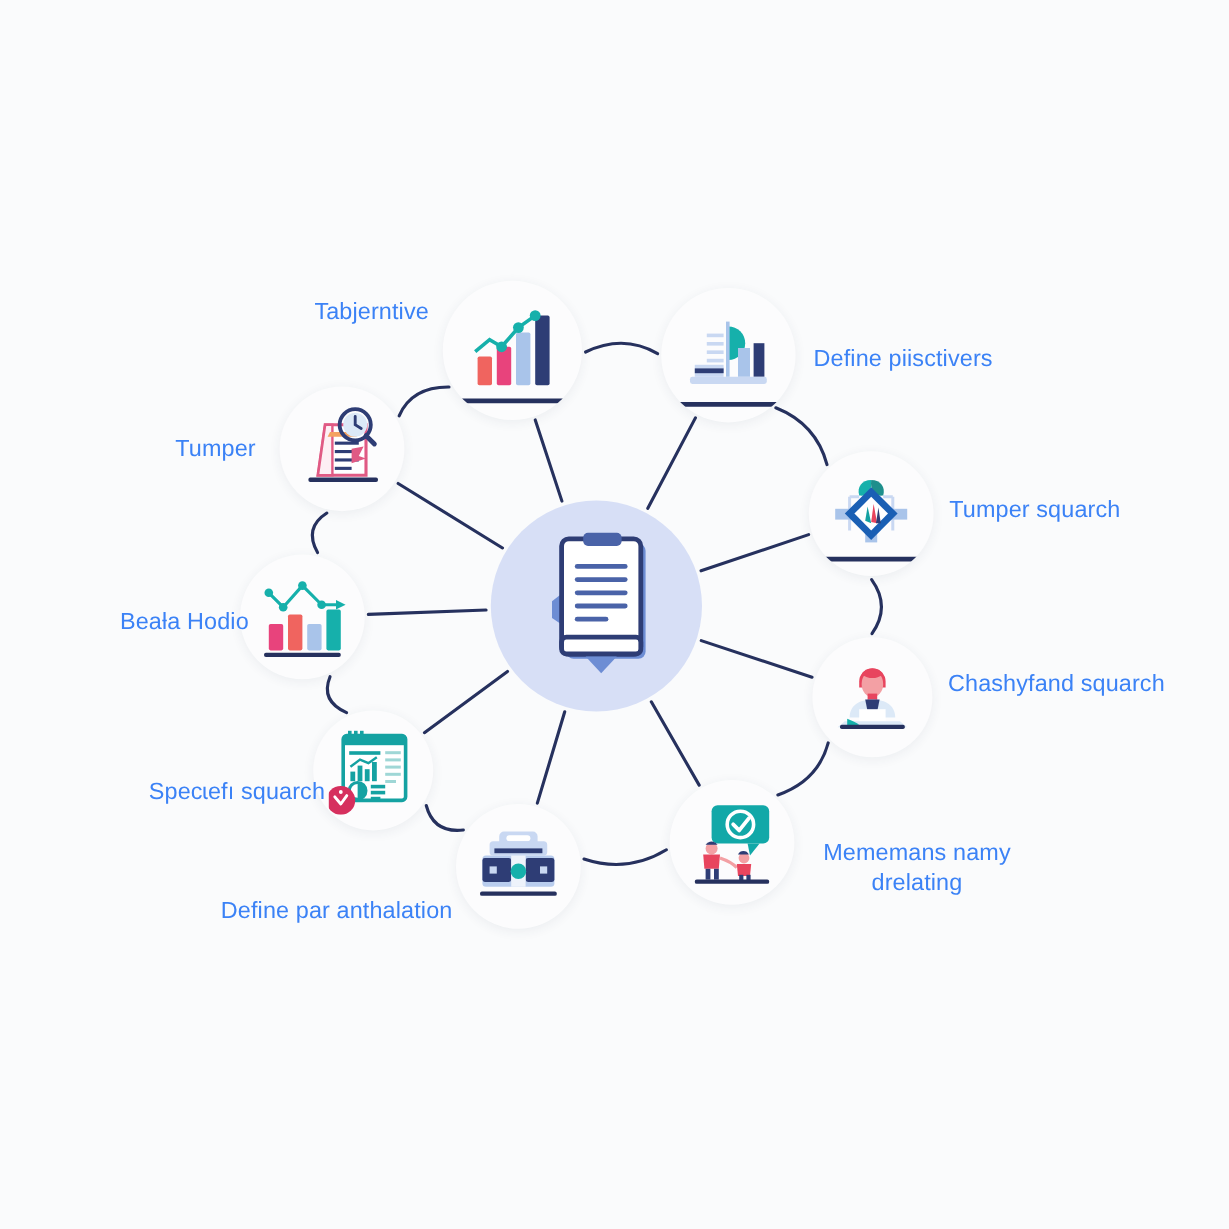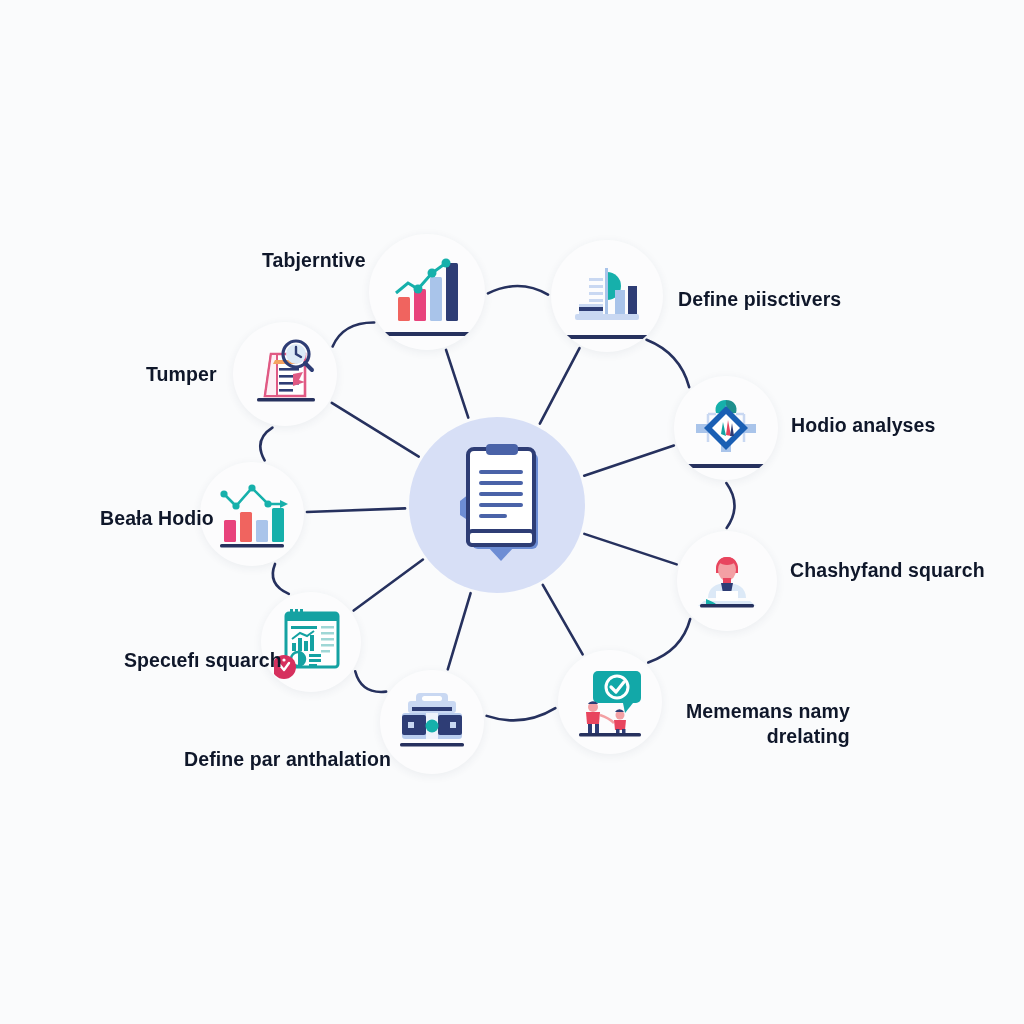--- a/index.html
+++ b/index.html
@@ -24,28 +24,27 @@
     height:4px;border-radius:2px;background:#26315e;
   }
   .hub{
     position:absolute;border-radius:50%;
     background:#d7dff6;
     display:flex;align-items:center;justify-content:center;
     box-shadow:none;
   }
   .label{
     position:absolute;
-    color:#0f172a;
+    color:#3b82f6;
     font-size:19.5px;
     line-height:1.28;
     letter-spacing:.1px;
     white-space:pre-line;
-    font-weight:bold;
-  }
-  .label.r{text-align:right;}
+  }
+  .label.r{text-align:center;}
   .label.l{text-align:left;}
 </style>
 </head>
 <body>
 
 <div id="stage">
 
   <svg class="lines" viewBox="0 0 1024 1024">
     <g id="spokes" stroke="#26315e" stroke-width="2.6" fill="none" stroke-linecap="round">
         <line x1="468.27660673363175" y1="417.5988176323366" x2="446.0448585787876" y2="349.9507839611681"></line>
@@ -133,21 +132,21 @@
       <path d="M36 8 c-8 0 -12 6 -10 13 c7 1 11 -4 10 -13z" fill="#16b0ab"></path>
       <path d="M36 8 c8 0 12 6 10 13 c-7 1 -11 -4 -10 -13z" fill="#1e8f8c"></path>
       <polygon points="36,14 58,36 36,58 14,36" fill="#1a5fb4"></polygon>
       <polygon points="36,22 50,36 36,50 22,36" fill="#ffffff"></polygon>
       <polygon points="33,30 36,44 31,42" fill="#15a2a2"></polygon>
       <polygon points="38,28 41,44 36,43" fill="#e8455e"></polygon>
       <polygon points="42,31 44,44 40,44" fill="#2e3d75"></polygon>
     </svg>
     <div class="base"></div>
   </div>
-  <div class="label r" id="l2" style="left: 791px; top: 413px;">Hodio analyses</div>
+  <div class="label r" id="l2" style="left: 791px; top: 413px;">Tumper squarch</div>
 
   <div class="node" id="n3" style="left: 677px; top: 531px; height: 100px; width: 100px;">
     <svg width="70" height="70" viewBox="0 0 70 70">
       <path d="M24 22 a11 11 0 0 1 22 0 v5 h-22z" fill="#e8455e"></path>
       <ellipse cx="35" cy="24" rx="9" ry="11" fill="#f3a0a4"></ellipse>
       <path d="M26 16 a10 9 0 0 1 18 0 c-6 4 -12 4 -18 0z" fill="#e8455e"></path>
       <rect x="31" y="32" width="8" height="7" fill="#e8455e"></rect>
       <path d="M16 52 c0 -10 8 -15 19 -15 s19 5 19 15z" fill="#dce9f7"></path>
       <path d="M29 37 h12 l-3 15 h-6z" fill="#2e3d75"></path>
       <rect x="24" y="45" width="22" height="11" fill="#ffffff"></rect>

